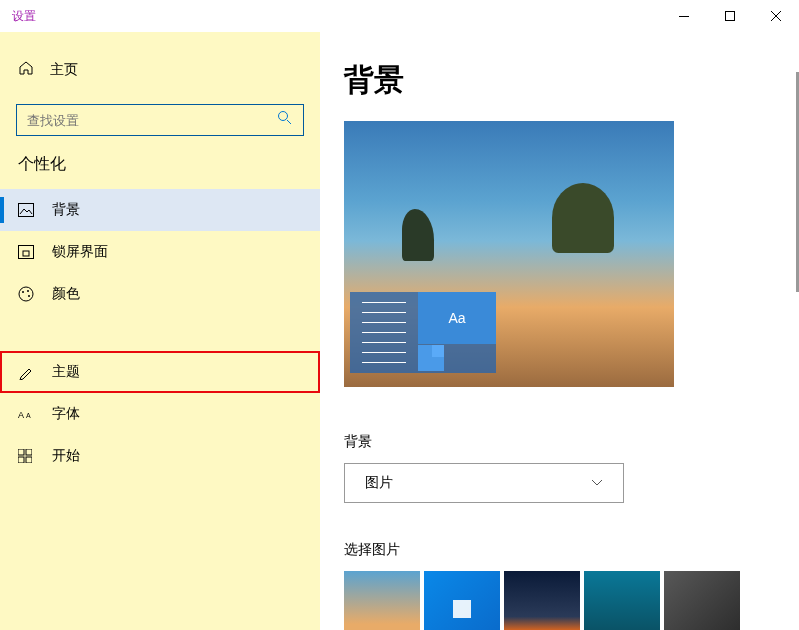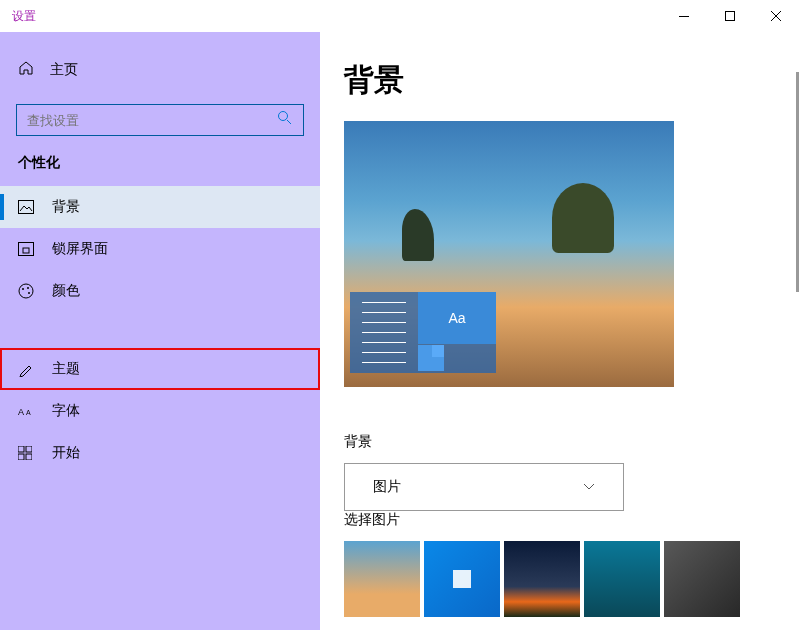--- a/index.html
+++ b/index.html
@@ -4,30 +4,30 @@
   <style>
     * { margin: 0; padding: 0; box-sizing: border-box; font-family: "Microsoft YaHei", "Segoe UI", sans-serif; }
     body { width: 799px; height: 630px; background: #fff; overflow: hidden; display: flex; flex-direction: column; }
     
     .titlebar { height: 32px; display: flex; align-items: center; padding-left: 12px; }
     .titlebar-text { font-size: 12px; color: #a21caf; }
     .window-controls { margin-left: auto; display: flex; }
     .win-btn { width: 46px; height: 32px; display: flex; align-items: center; justify-content: center; cursor: pointer; }
     
     .main { display: flex; flex: 1; overflow: hidden; }
-    .sidebar { width: 320px; padding: 0; background: #c4b5fd; }
+    .sidebar { width: 320px; padding: 0; background: #fef9c3; }
     .home-row { display: flex; align-items: center; padding: 10px 18px; margin-top: 18px; cursor: pointer; }
     .home-row .icon { margin-right: 16px; }
     .home-row span.lbl { font-size: 14px; }
     
     .search-box { margin: 14px 16px 18px 16px; border: 1px solid #005a9e; height: 32px; display: flex; align-items: center; padding: 0 10px; }
     .search-box input { border: none; outline: none; flex: 1; font-size: 13px; color: #666; background: transparent; }
     .search-icon { color: #0078d4; }
     
-    .section-title { font-size: 14px; font-weight: 700; padding: 0 18px 14px 18px; }
+    .section-title { font-size: 16px; font-weight: 400; padding: 0 18px 14px 18px; }
     
     .nav-item { display: flex; align-items: center; padding: 12px 18px; cursor: pointer; position: relative; font-size: 14px; }
     .nav-item .icon { width: 18px; margin-right: 16px; display: flex; }
     .nav-item.selected { background: #dde7f3; }
     .nav-item.selected::before { content: ""; position: absolute; left: 0; top: 8px; bottom: 8px; width: 4px; background: #0078d4; }
     .nav-item.highlighted { outline: 2px solid #e8090d; outline-offset: -2px; margin-top: 36px; }
     
     .content { flex: 1; padding: 28px 24px 0 24px; overflow-y: auto; position: relative; }
     .content h1 { font-size: 30px; font-weight: 600; margin-bottom: 20px; }
     
@@ -37,21 +37,21 @@
     .rock2 { position: absolute; top: 62px; right: 60px; width: 62px; height: 70px; background: #3a4a2a; border-radius: 50% 50% 10% 10%; }
     .taskbar-overlay { position: absolute; left: 6px; bottom: 14px; display: flex; }
     .start-lines { width: 68px; background: rgba(40,100,170,0.78); padding: 10px 12px; display: flex; flex-direction: column; gap: 9px; }
     .start-lines div { height: 1px; background: #fff; }
     .tiles { width: 78px; background: rgba(40,100,170,0.78); position: relative; }
     .tile-big { position: absolute; top: 0; left: 0; right: 0; height: 52px; background: #3a8ad8; display: flex; align-items: center; justify-content: center; color: #fff; font-size: 14px; }
     .tile-s1 { position: absolute; top: 53px; left: 0; width: 26px; height: 26px; background: #4a9ae8; }
     .tile-s2 { position: absolute; top: 53px; left: 14px; width: 12px; height: 12px; background: #5aaaf8; }
     
     .label { font-size: 14px; margin-bottom: 12px; }
-    .dropdown { width: 280px; height: 48px; border: 1px solid #999; display: flex; align-items: center; padding: 0 28px; cursor: pointer; }
+    .dropdown { width: 280px; height: 40px; border: 1px solid #999; display: flex; align-items: center; padding: 0 20px; cursor: pointer; margin-bottom: 38px; }
     .dropdown span { flex: 1; font-size: 14px; }
     
     .thumbs { display: flex; gap: 4px; margin-bottom: 10px; }
     .thumb { width: 76px; height: 76px; background: #666; cursor: pointer; }
     .t1 { background: linear-gradient(180deg,#5ba3d0 0%,#e8ab68 70%); position: relative; }
     .t2 { background: linear-gradient(135deg,#0a88e8,#0a68c8); position: relative; }
     .t2::after { content:""; position:absolute; top:38%; left:38%; width:18px; height:18px; background:#fff; opacity:0.9;}
     .t3 { background: linear-gradient(180deg,#0a1a38 0%,#2a3a58 60%,#e8681a 80%,#1a2a18 100%); }
     .t4 { background: linear-gradient(180deg,#0a7898,#0a4858); }
     .t5 { background: linear-gradient(135deg,#585858,#282828); }

